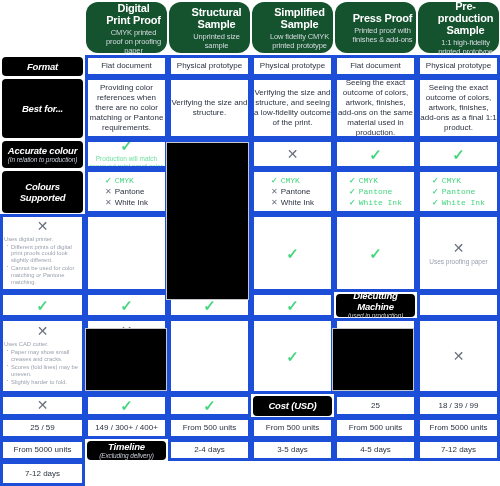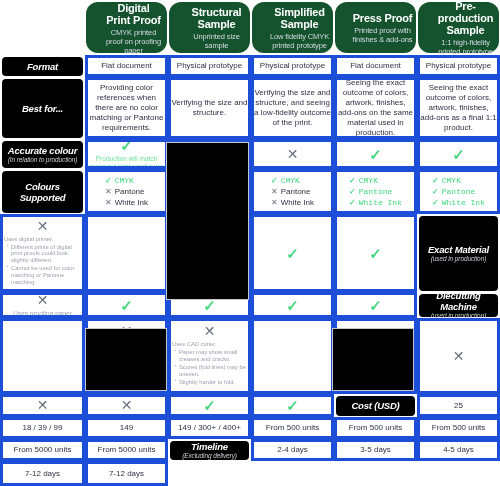--- a/index.html
+++ b/index.html
@@ -313,24 +313,20 @@
             <li>Cannot be used for color matching or Pantone matching.</li>
           </ul>
         </div>
       </div>
       <div class="cell">
         <div class="mark yes">✓</div>
       </div>
       <div class="cell">
         <div class="mark yes">✓</div>
       </div>
-      <div class="rowlabel">
-        <div class="rowlabel-title">Exact Material</div>
-        <div class="rowlabel-sub">(used in production)</div>
-      </div>
       <div class="cell">
         <div class="mark no">✕</div>
         <div class="note">Uses proofing paper</div>
       </div>
       <div class="cell">
         <div class="mark yes">✓</div>
       </div>
       <div class="cell">
         <div class="mark yes">✓</div>
       </div>
@@ -390,21 +386,21 @@
       <div class="rowlabel">
         <div class="rowlabel-title">Cost (USD)</div>
       </div>
       <div class="cell">
         <div class="body-txt">25</div>
       </div>
       <div class="cell">
         <div class="body-txt">18 / 39 / 99</div>
       </div>
       <div class="cell">
-        <div class="body-txt">149</div>
+        <div class="body-txt">25 / 59</div>
       </div>
       <div class="cell">
         <div class="body-txt">149 / 300+ / 400+</div>
       </div>
       <div class="cell">
         <div class="body-txt">From 500 units</div>
       </div>
       <div class="cell">
         <div class="body-txt">From 500 units</div>
       </div>

